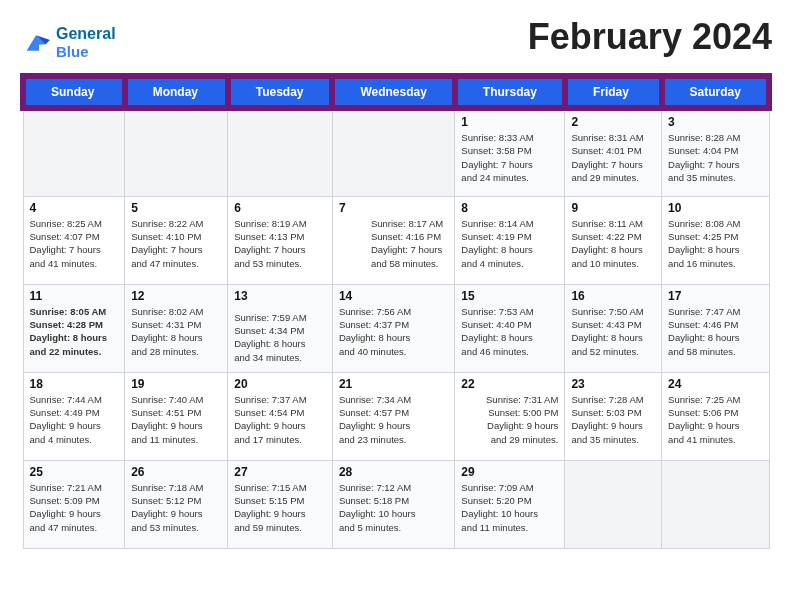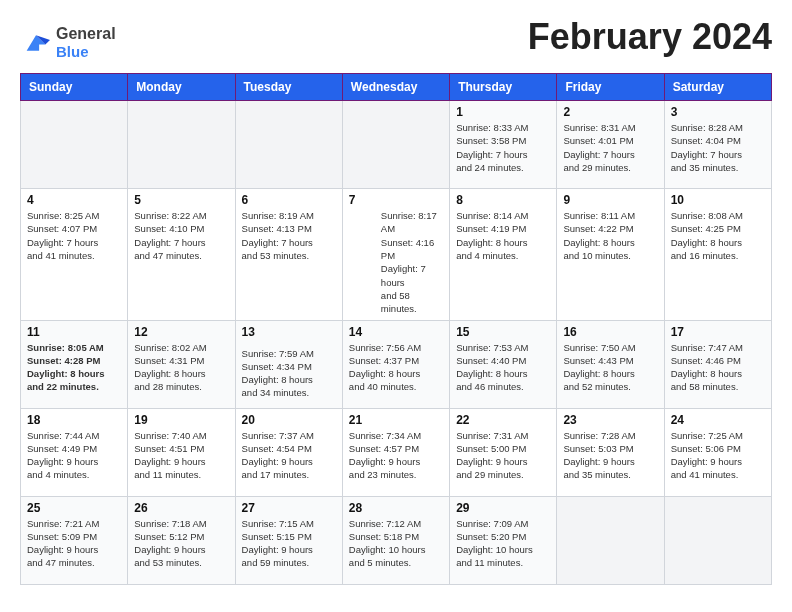--- a/index.html
+++ b/index.html
@@ -39,25 +39,25 @@
       color: #555;
     }
     table {
       width: 100%;
       border-collapse: collapse;
       font-size: 11px;
     }
     thead tr th {
       background: #2563eb;
       color: #fff;
-      padding: 6px 8px;
+      padding: 6px 25px;
       text-align: left;
       font-size: 12px;
       font-weight: 600;
-      border: 1px solid #701a75;
+      border: 6px solid #701a75;
     }
     tbody tr td {
       border: 1px solid #d1d5db;
       padding: 4px 6px;
       vertical-align: top;
       width: calc(100% / 7);
       min-height: 80px;
       height: 88px;
     }
     tbody tr:nth-child(odd) td {
@@ -82,21 +82,21 @@
 </head>
 <body>
 
 <div class="header-area">
   <div class="logo">
     <svg class="logo-icon" viewBox="0 0 40 36" xmlns="http://www.w3.org/2000/svg">
       <path d="M8 28 L20 8 L32 20 L24 20 L24 28 Z" fill="#3b82f6"></path>
       <path d="M20 8 L32 20 L38 14 Z" fill="#1d4ed8"></path>
     </svg>
     <div>
-      <div style="font-size:16px;font-weight:bold;color:#404040;line-height:1.2">General</div>
+      <div style="font-size:16px;font-weight:bold;color:#0369a1;line-height:1.2">General</div>
       <div style="font-size:15px;font-weight:bold;color:#3b82f6;line-height:1.2">Blue</div>
     </div>
   </div>
   <div class="title-area">
     <div class="month-title">February 2024</div>
   </div>
 </div>
 
 <table>
   <thead>
@@ -264,21 +264,21 @@
         </td>
         <td>
           <div class="day-number">21</div>
           <div class="day-info" style="white-space: pre-line;">Sunrise: 7:34 AM
 Sunset: 4:57 PM
 Daylight: 9 hours
 and 23 minutes.</div>
         </td>
         <td>
           <div class="day-number">22</div>
-          <div class="day-info" style="white-space: pre-line;">Sunrise: 7:31 AM
+          <div class="day-info" style="white-space: pre-line; text-align: right;">Sunrise: 7:31 AM
 Sunset: 5:00 PM
 Daylight: 9 hours
 and 29 minutes.</div>
         </td>
         <td>
           <div class="day-number">23</div>
           <div class="day-info" style="white-space: pre-line;">Sunrise: 7:28 AM
 Sunset: 5:03 PM
 Daylight: 9 hours
 and 35 minutes.</div>

